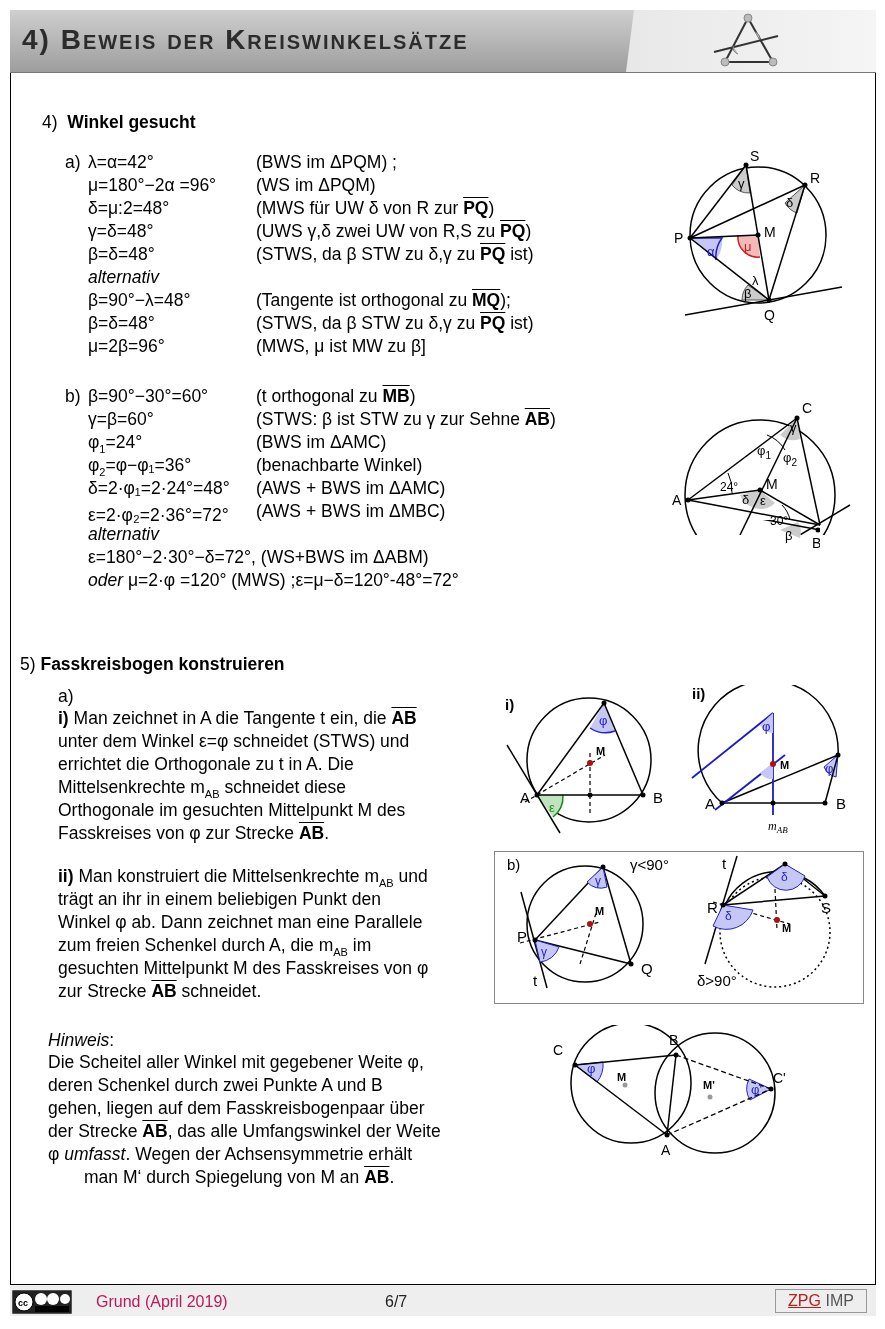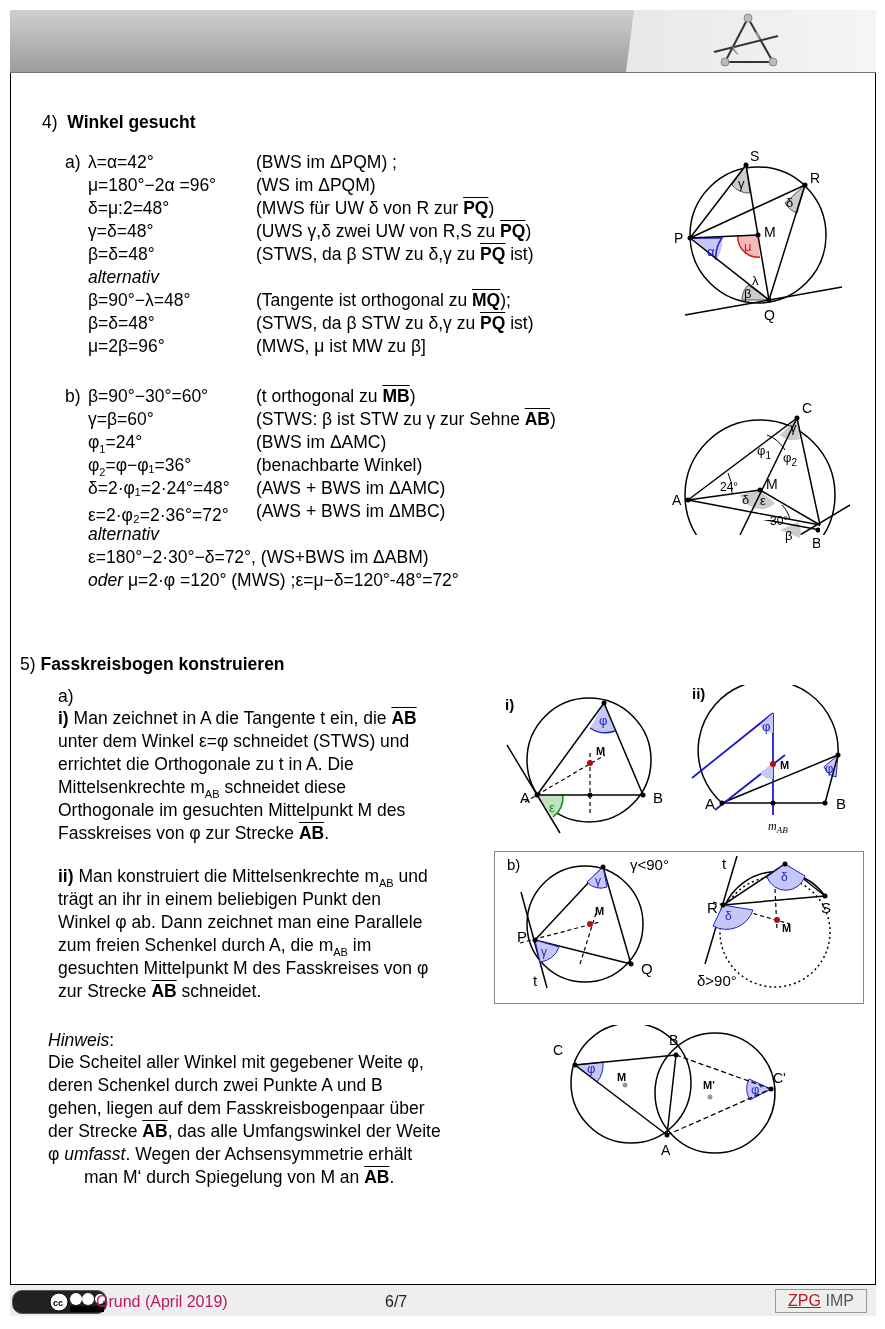--- a/index.html
+++ b/index.html
@@ -9,34 +9,35 @@
   .header-logo-bg { position:absolute; right:0; top:0; width:250px; height:62px; background:linear-gradient(90deg,#e8e8e8,#f5f5f5); clip-path:polygon(8px 0,100% 0,100% 100%,0 100%); }
   .title { position:absolute; left:12px; top:14px; font-size:28px; font-weight:bold; letter-spacing:2px; color:#2c2c2c; font-variant:small-caps; }
   .logo { position:absolute; left:700px; top:10px; width:100px; height:62px; }
   .txt { position:absolute; font-size:17.5px; line-height:23px; white-space:nowrap; }
   .ov { text-decoration:overline;font-weight:bold; }
   .b { font-weight:bold; }
   .i { font-style:italic; }
   .sub { font-size:11px; }
   .fig { position:absolute; }
   .footer { position:absolute; left:10px; top:1284px; width:866px; height:32px; background:#eee; border-top:1px solid #000; box-sizing:border-box; }
-  .cc { position:absolute; left:2px; top:5px; width:58px; height:22px; background:#222; border:1px solid #555; border-radius:10px;padding-left:35px; }
+  .cc { position:absolute; left:2px; top:5px; width:58px; height:22px; background:#222; border:1px solid #555; border-radius:1px; }
   .footer-author { position:absolute; left:86px; top:8px; font-size:16px; color:#be185d; }
   .footer-page { position:absolute; left:375px; top:8px; font-size:16px; color:#222; }
   .zpg { position:absolute; left:765px; top:4px; width:92px; height:24px; border:1px solid #999; box-sizing:border-box; text-align:center; font-size:16px; line-height:22px; }
   .zpg .z { color:#b91c1c;text-decoration:underline; } .zpg .m { color:#555; }
   .bbox { position:absolute; left:494px; top:851px; width:370px; height:153px; border:1px solid #888; box-sizing:border-box; }
 </style>
 </head>
 <body>
 
 <div class="page"></div>
 
 <div class="header">
   <div class="header-logo-bg"></div>
+  <div class="title">4) Beweis der Kreiswinkelsätze</div>
 </div>
 <svg class="logo" viewBox="0 0 100 62">
   <line x1="48" y1="8" x2="25" y2="52" stroke="#333" stroke-width="2"></line>
   <line x1="48" y1="8" x2="73" y2="52" stroke="#333" stroke-width="2"></line>
   <line x1="25" y1="52" x2="73" y2="52" stroke="#333" stroke-width="2"></line>
   <line x1="14" y1="42" x2="78" y2="26" stroke="#333" stroke-width="2"></line>
   <path d="M33 36 A8 8 0 0 0 38 44" fill="#bbb" stroke="#777"></path>
   <path d="M60 30 A8 8 0 0 0 55 22" fill="#bbb" stroke="#777"></path>
   <circle cx="48" cy="8" r="4" fill="#bbb" stroke="#888"></circle>
   <circle cx="25" cy="52" r="4" fill="#bbb" stroke="#888"></circle>

